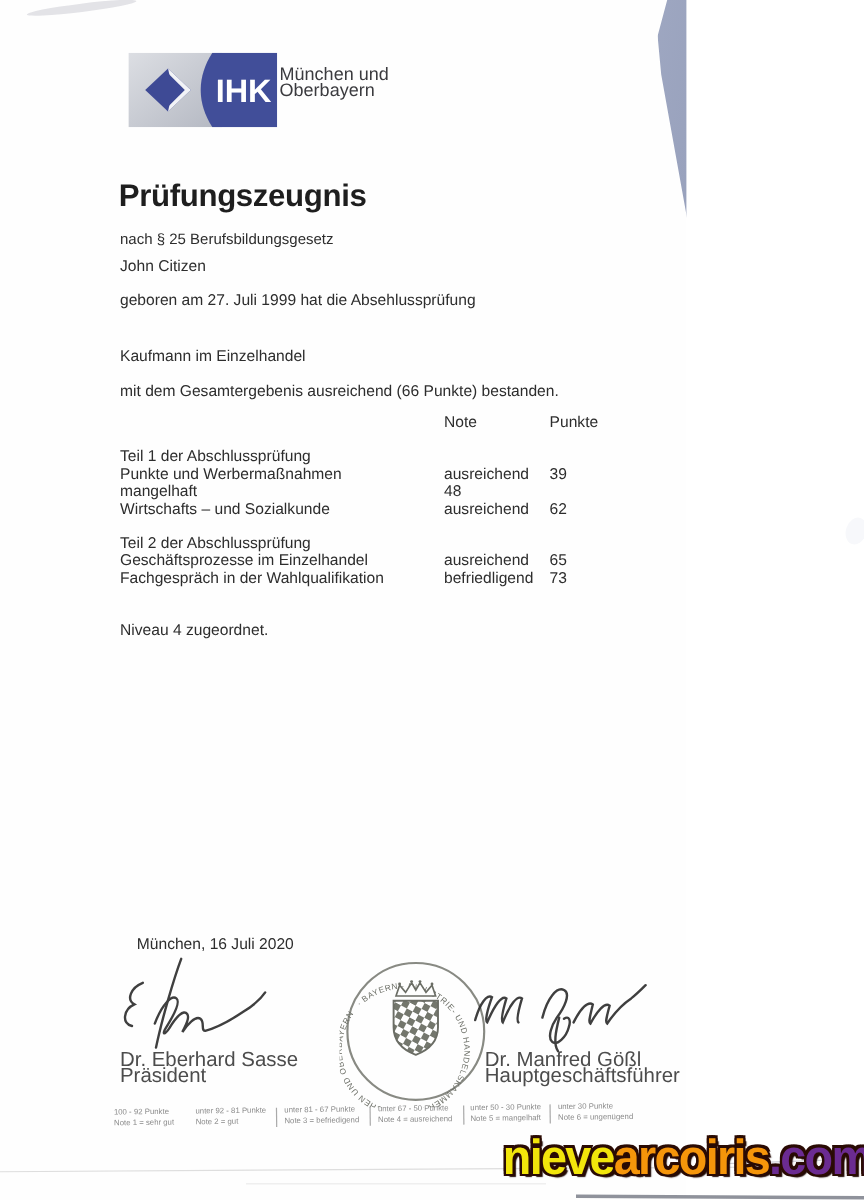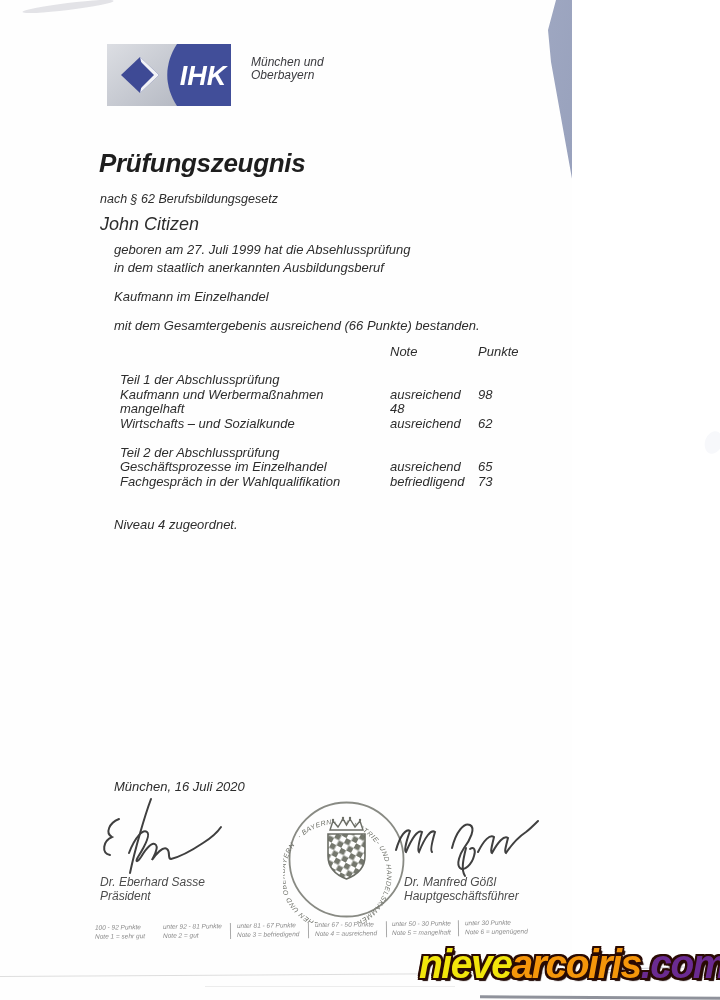--- a/index.html
+++ b/index.html
@@ -1,18 +1,18 @@
 <!DOCTYPE html>
 <html><head>
 <meta charset="utf-8">
 <style>
   html,body{margin:0;padding:0;}
   body{width:720px;height:1000px;overflow:hidden;background:#ffffff;
        font-family:"Liberation Sans",sans-serif;color:#2d2d2d;}
-  .page{position:relative;width:572px;height:1000px;background:#fefefe;font-style:italic;}
+  .page{position:relative;width:572px;height:1000px;background:#fefefe;}
 
   
   .scan-band{position:absolute;inset:0;
     clip-path:polygon(556px 0,720px 0,720px 1000px,633px 1000px,616px 690px,600px 430px,583px 240px,551px 62px,548px 30px);
     background:linear-gradient(100deg,#ccd2e0 0%,#b2bad1 45%,#99a2bd 80%,#8b94b2 100%);}
   .scan-band-dark{position:absolute;inset:0;
     clip-path:polygon(640px 905px,720px 880px,720px 1000px,636px 1000px);
     background:linear-gradient(160deg,#8f98b4 0%,#636c8f 80%);}
   .scan-corner-tr{position:absolute;inset:0;
     clip-path:polygon(693px 0,720px 0,720px 26px);background:#818aa8;opacity:.85;}
@@ -24,45 +24,45 @@
     background:#dedede;transform:rotate(-.35deg);}
   .crease-2{position:absolute;left:205px;top:986px;width:250px;height:1px;
     background:#ececec;}
   .crease-3{position:absolute;left:580px;top:968px;width:120px;height:1px;
     background:#cfcfd6;transform:rotate(-2deg);}
   .bottom-line{position:absolute;left:480px;top:996px;width:240px;height:3px;
     background:#454a58;opacity:.6;transform:rotate(.3deg);}
 
   
   .logo{position:absolute;left:107px;top:44px;display:flex;align-items:flex-start;}
-  .logo-text{margin-left:20px;margin-top:12px;font-size:12px;line-height:13px;color:#3b3b3f;}
+  .logo-text{margin-left:2px;margin-top:12px;font-size:15px;line-height:13px;color:#3b3b3f;}
 
   
   .title{position:absolute;left:99px;top:148px;font-size:26px;font-weight:bold;
     letter-spacing:-.3px;color:#1e1e1e;}
   .subtitle{position:absolute;left:100px;top:192px;font-size:12.5px;}
-  .recipient{position:absolute;left:100px;top:214px;font-size:18px;}
-  .para{position:absolute;left:100px;font-size:13px;line-height:18px;margin-left:14px;}
+  .recipient{position:absolute;left:100px;top:214px;font-size:13px;}
+  .para{position:absolute;left:100px;font-size:13px;line-height:18px;}
   .p-intro{top:241px;}
   .p-prof{top:288px;}
   .p-overall{top:317px;}
   .p-qual{top:516px;}
 
   
-  .results{position:absolute;left:100px;top:344px;width:452px;font-size:13px;margin-left:20px;}
+  .results{position:absolute;left:100px;top:344px;width:452px;font-size:13px;}
   .r-row{display:grid;grid-template-columns:270px 88px 84px;height:14.6px;line-height:14.6px;}
   .r-head{height:15px;line-height:15px;margin-bottom:14px;}
   .r-gap{height:14.4px;}
 
   
   .dateline{position:absolute;left:114px;top:779px;font-size:13px;}
   .sig-svg{position:absolute;}
   .sig-left-svg{left:85px;top:797px;}
   .sig-right-svg{left:388px;top:804px;}
-  .sig-caption{position:absolute;font-size:12px;line-height:13.5px;color:#4c4c4c;}
+  .sig-caption{position:absolute;font-size:17px;line-height:13.5px;color:#4c4c4c;}
   .cap-left{left:100px;top:876px;}
   .cap-right{left:404px;top:876px;}
   .seal-svg{position:absolute;left:283px;top:796px;opacity:.82;}
 
   
   .fineprint{position:absolute;left:90px;top:921px;width:460px;height:22px;
     transform:rotate(-.7deg);color:#8b8b8b;font-size:6.5px;line-height:8.5px;}
   .fp-col{position:absolute;top:0;white-space:nowrap;}
   .fp-sep{position:absolute;top:1px;width:1px;height:16px;background:#a9a9a9;}
 
@@ -108,46 +108,45 @@
       </g>
       <text x="96" y="41" text-anchor="middle" font-family="Liberation Sans, sans-serif" font-size="27" font-weight="bold" fill="#ffffff">IHK</text>
     </svg>
     <div class="logo-text">
       <div>München und</div>
       <div>Oberbayern</div>
     </div>
   </div>
 
   <div class="title">Prüfungszeugnis</div>
-  <div class="subtitle">nach § 62 Berufsbildungsgesetz</div>
+  <div class="subtitle">nach § 25 Berufsbildungsgesetz</div>
   <div class="recipient">John Citizen</div>
 
   <div class="para p-intro">
     <div>geboren am 27. Juli 1999 hat die Absehlussprüfung</div>
-    <div>in dem staatlich anerkannten Ausbildungsberuf</div>
   </div>
 
   <div class="para p-prof">Kaufmann im Einzelhandel</div>
   <div class="para p-overall">mit dem Gesamtergebenis ausreichend (66 Punkte) bestanden.</div>
 
   <div class="results">
     <div class="r-row r-head">
       <span></span>
       <span>Note</span>
       <span>Punkte</span>
     </div>
     <div class="r-row">
       <span>Teil 1 der Abschlussprüfung</span>
       <span></span>
         <span></span>
     </div>
     <div class="r-row">
-      <span>Kaufmann und Werbermaßnahmen</span>
+      <span>Punkte und Werbermaßnahmen</span>
       <span>ausreichend</span>
-      <span>98</span>
+      <span>39</span>
     </div>
     <div class="r-row">
       <span>mangelhaft</span>
       <span>48</span>
     </div>
     <div class="r-row">
       <span>Wirtschafts – und Sozialkunde</span>
       <span>ausreichend</span>
       <span>62</span>
     </div>

